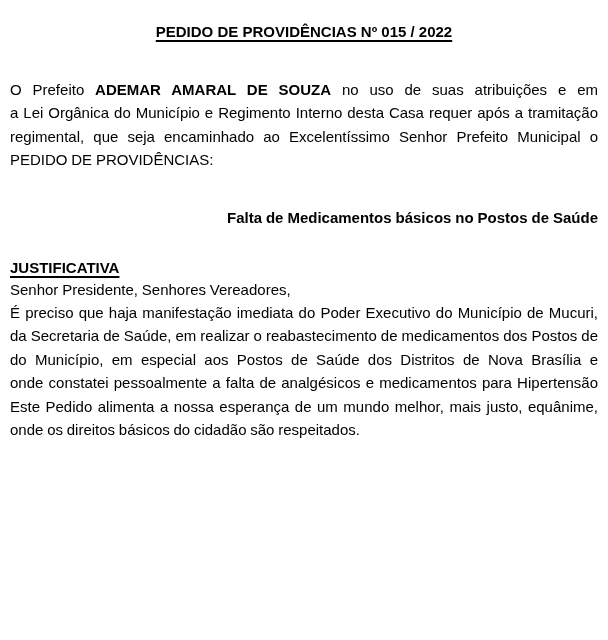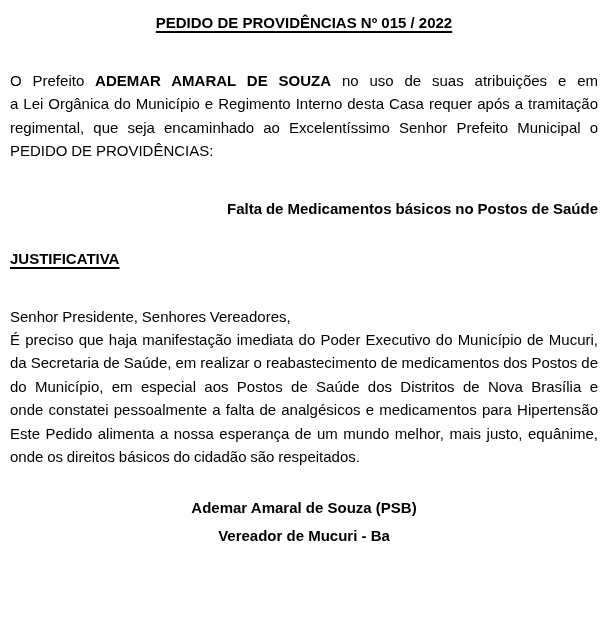--- a/index.html
+++ b/index.html
@@ -10,21 +10,21 @@
   .page {
     position: relative;
     width: 608px;
     height: 640px;
     background: #ffffff;
     color: #000000;
     font-family: "Liberation Sans", sans-serif;
     font-size: 15px;
     overflow: hidden;
     box-sizing: border-box;
-    padding: 13px 10px 0 10px;
+    padding: 22px 10px 0 10px;
   }
   .doc-title {
     text-align: center;
     font-weight: bold;
     text-decoration: underline;
     text-underline-offset: 3px;
     text-decoration-thickness: 1.5px;
     line-height: 20px;
     white-space: nowrap;
   }
@@ -56,21 +56,20 @@
   .section-heading {
     margin-top: 28px;
     font-weight: bold;
     text-decoration: underline;
     text-underline-offset: 3px;
     text-decoration-thickness: 1.5px;
     line-height: 20px;
     white-space: nowrap;
   }
   .main-block {
-    margin-top: 36px;
   }
   .bold-line {
     font-weight: normal;
   }
   .signature-block {
     margin-top: 30px;
     text-align: center;
     font-weight: bold;
   }
   .sig-line {
@@ -104,18 +103,14 @@
   <div class="para main-block">
     <div class="doc-line">Senhor Presidente, Senhores Vereadores,</div>
     <div class="doc-line stretch">É preciso que haja manifestação imediata do Poder Executivo do Município de Mucuri, através</div>
     <div class="doc-line stretch">da Secretaria de Saúde, em realizar o reabastecimento de medicamentos dos Postos de Saúde</div>
     <div class="doc-line stretch">do Município, em especial aos Postos de Saúde dos Distritos de Nova Brasília e Cruzelândia,</div>
     <div class="doc-line stretch">onde constatei pessoalmente a falta de analgésicos e medicamentos para Hipertensão entre</div>
     <div class="doc-line stretch">Este Pedido alimenta a nossa esperança de um mundo melhor, mais justo, equânime, íntegro,</div>
     <div class="doc-line">onde os direitos básicos do cidadão são respeitados.</div>
   </div>
 
-  <div class="signature-block">
-    <div class="sig-line">Ademar Amaral de Souza (PSB)</div>
-    <div class="sig-line sig-role">Vereador de Mucuri - Ba</div>
-  </div>
 
 </div>
 
 </body></html>

